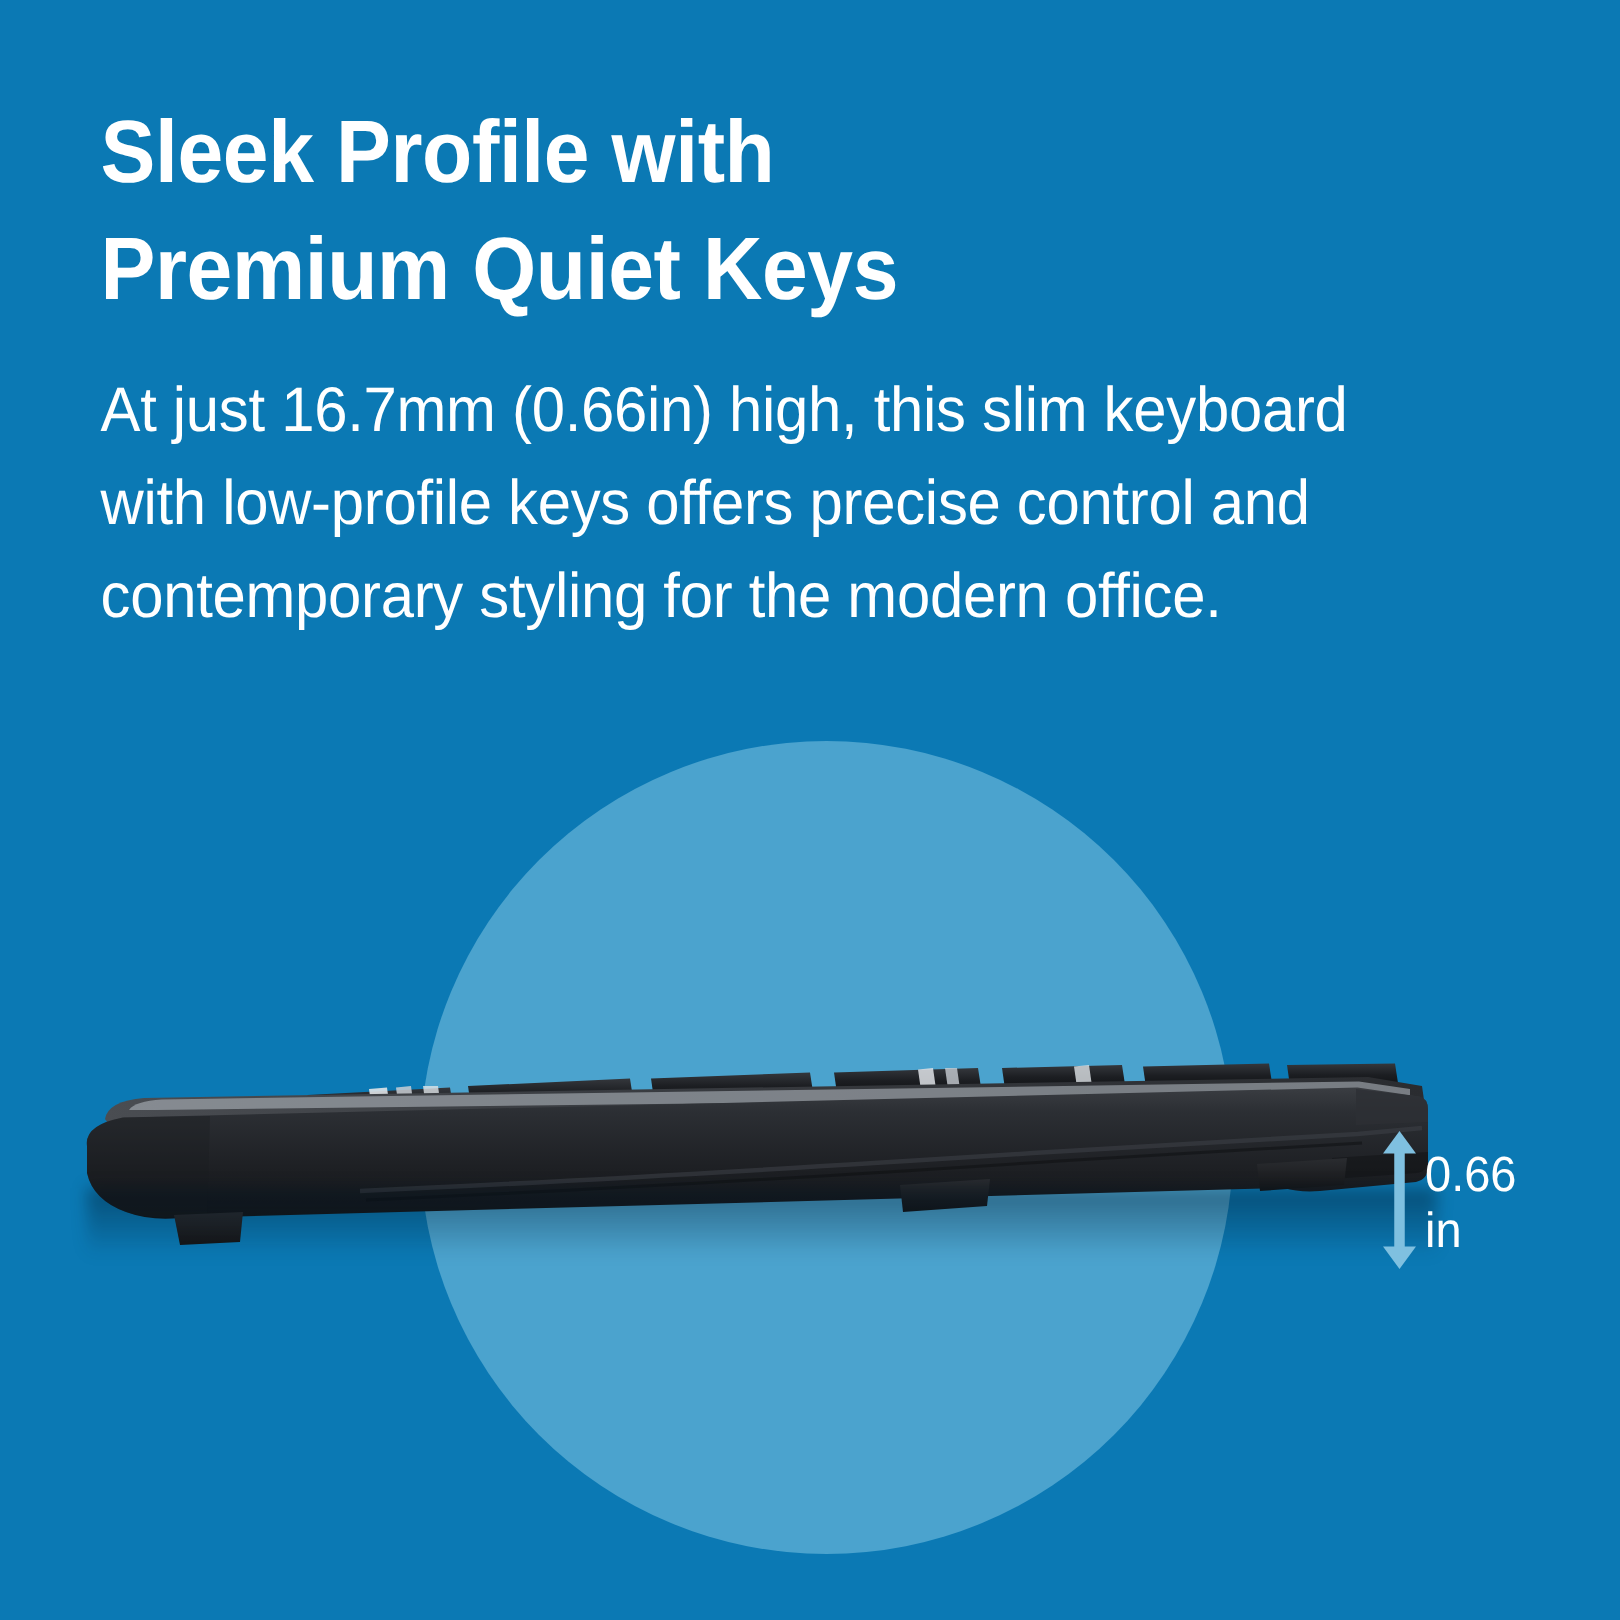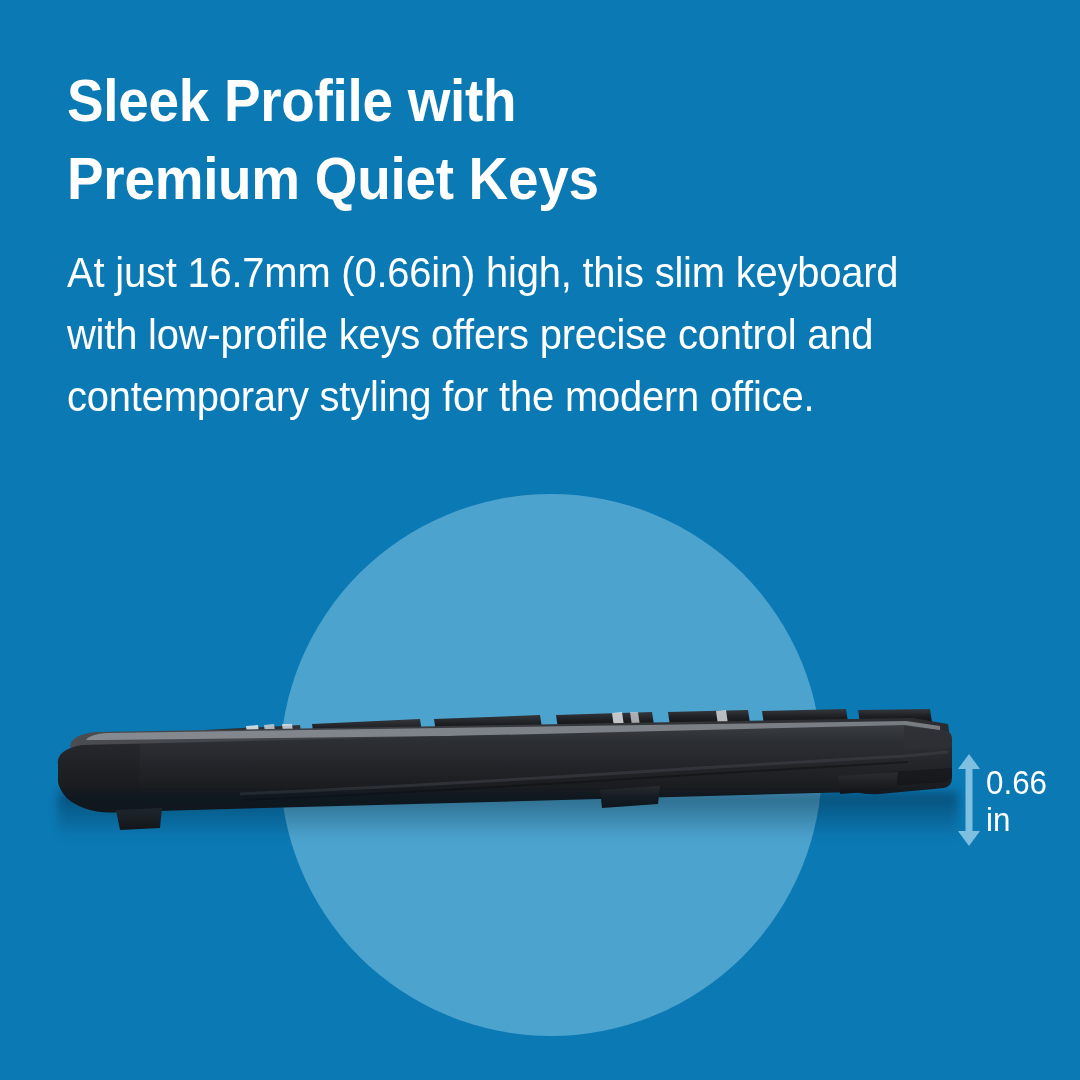--- a/index.html
+++ b/index.html
@@ -62,21 +62,21 @@
     position:absolute;
     left:58px; top:102px;
     width:900px; height:46px;
     background:linear-gradient(to bottom, rgba(0,20,35,0.42), rgba(0,20,35,0.0));
     filter:blur(5px);
   }
 
   
   #dimension-callout {
     position:absolute;
-    left:950px; top:752px;
+    left:914px; top:752px;
     width:110px; height:100px;
   }
   #dim-arrow { position:absolute; left:6px; top:0px; }
   #dim-label {
     position:absolute;
     left:36px; top:12px;
     color:#ffffff;
     font-size:33px;
     line-height:37px;
     font-weight:400;

